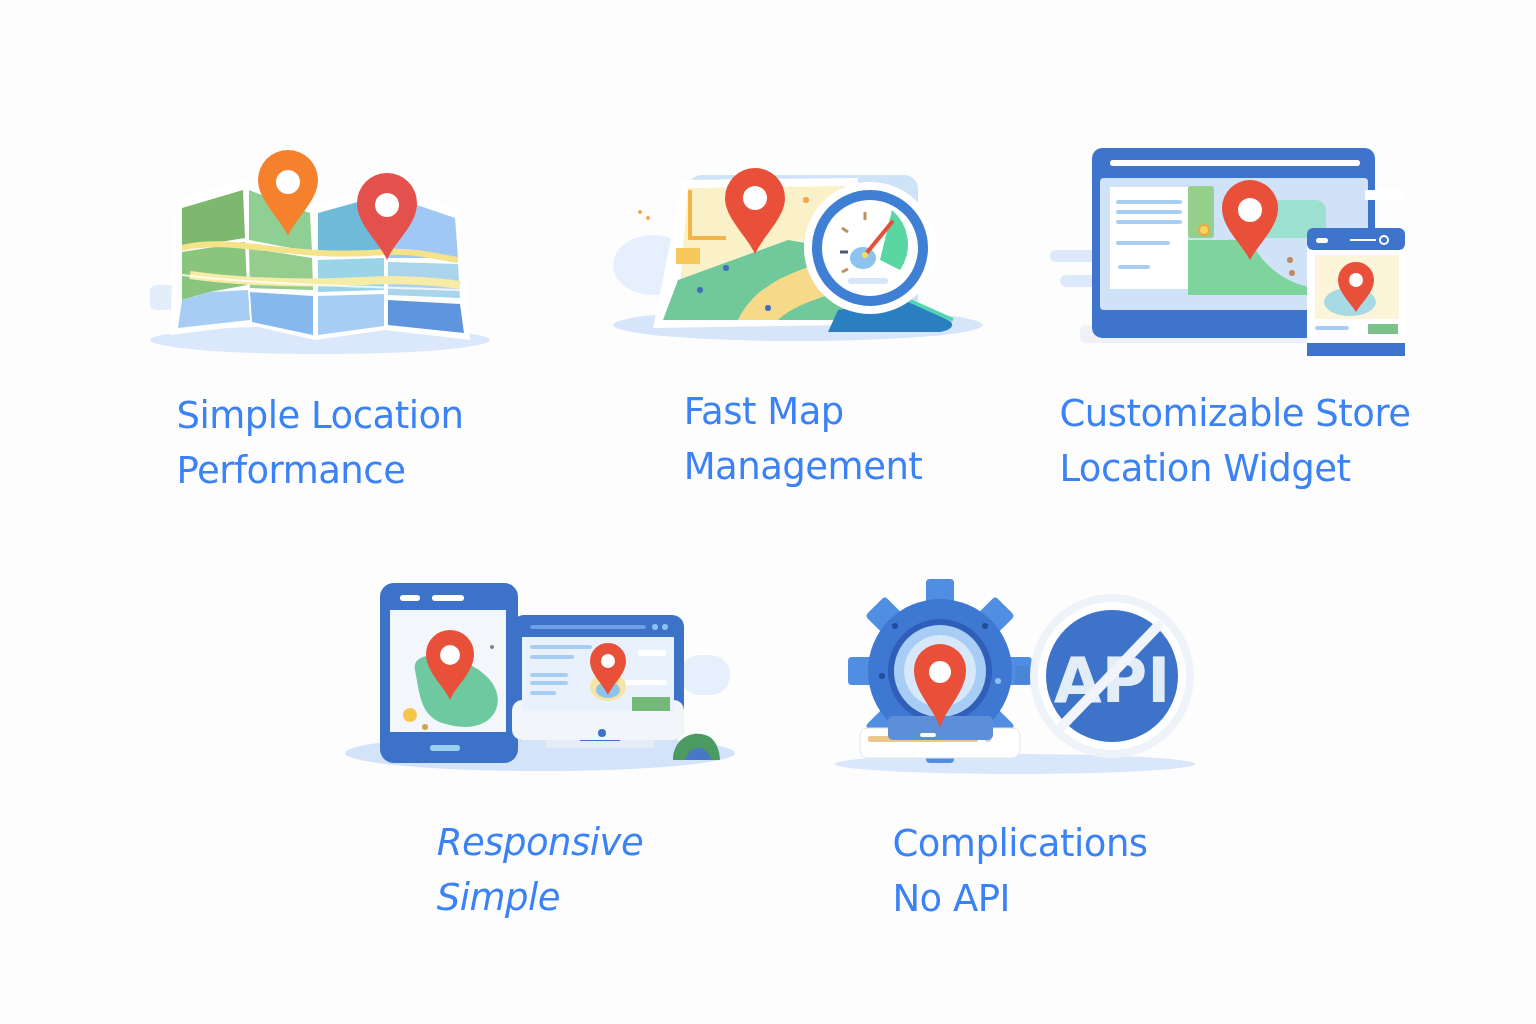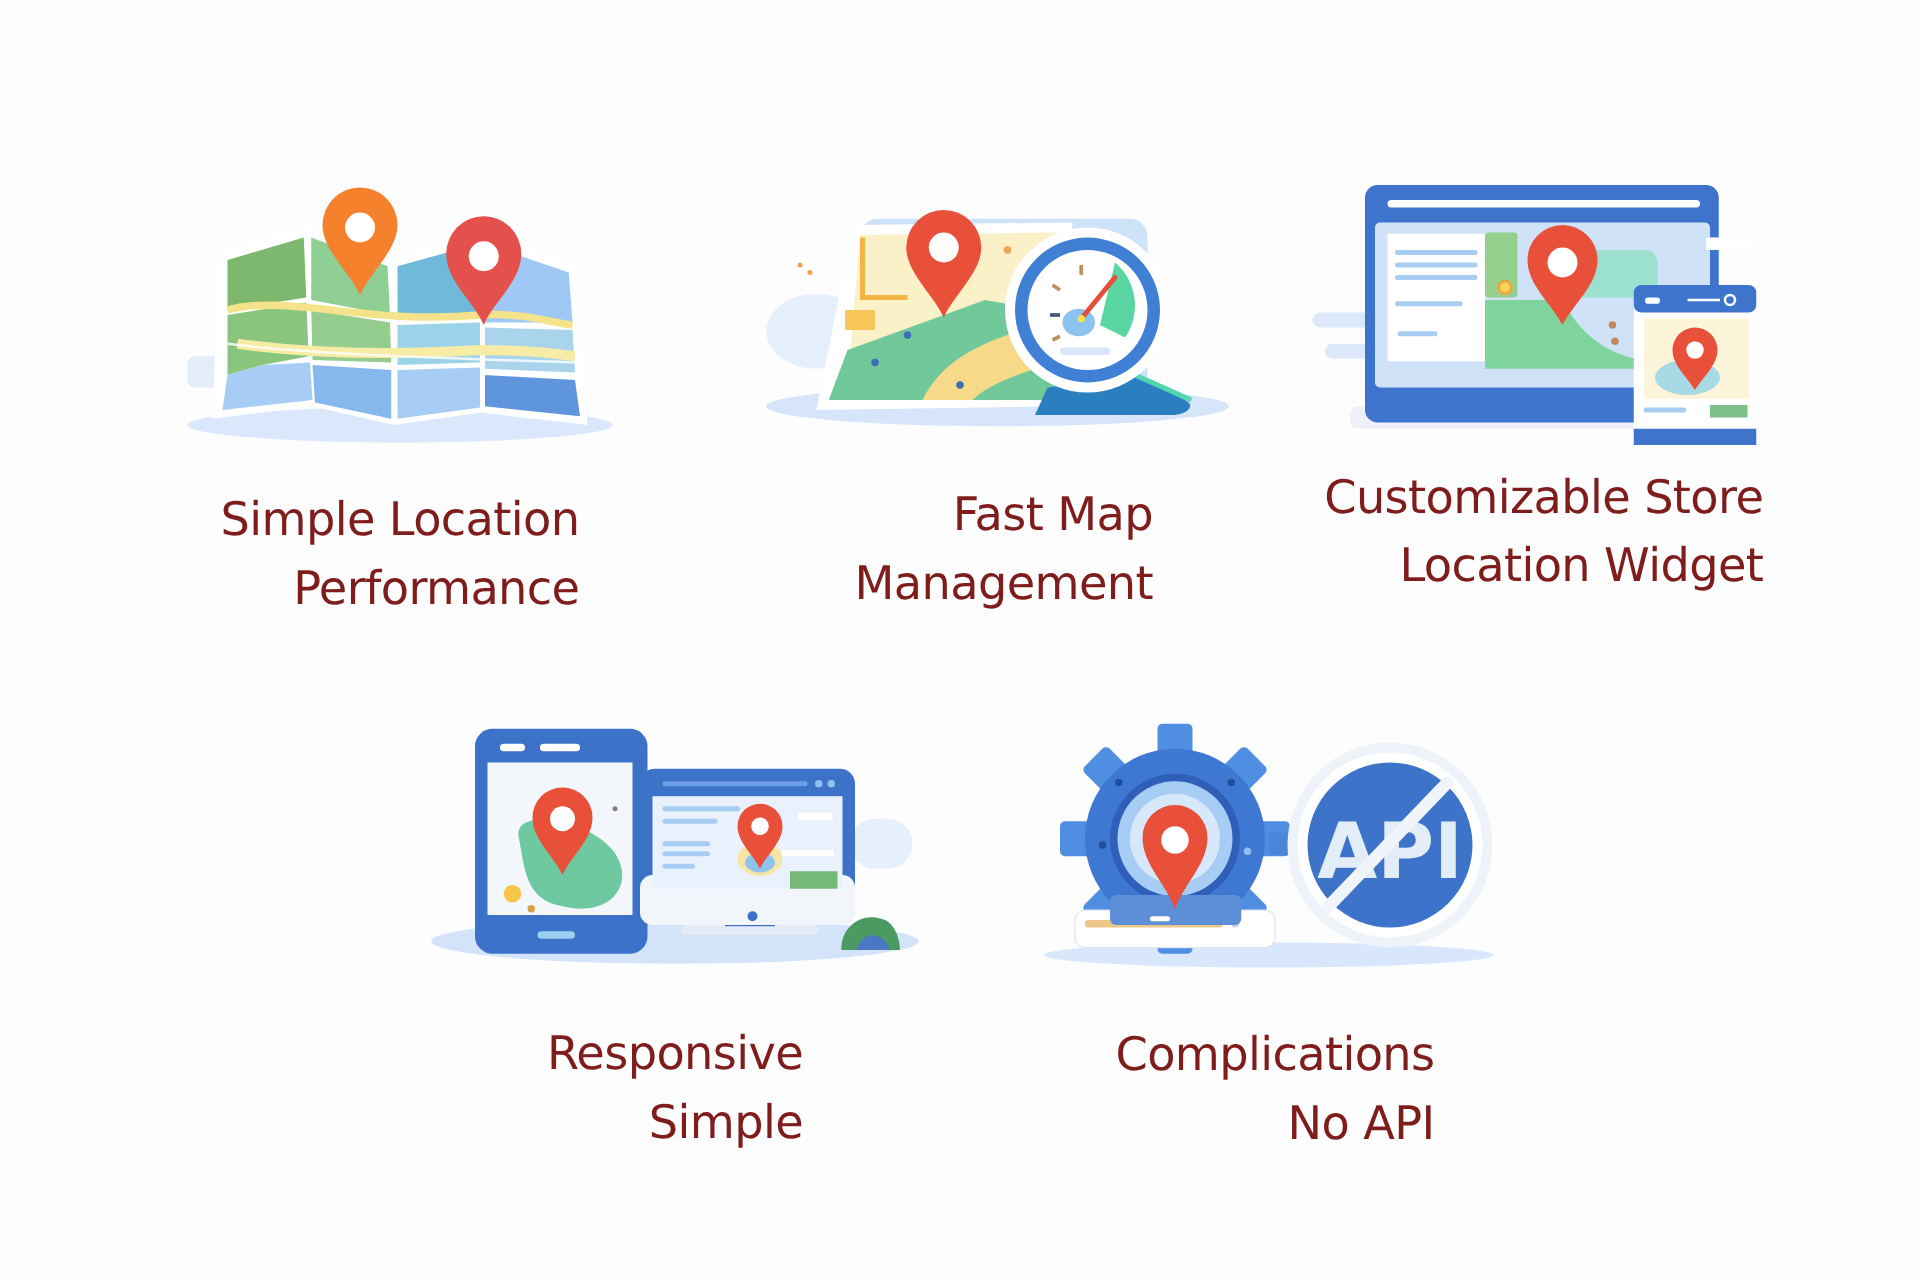--- a/index.html
+++ b/index.html
@@ -3,21 +3,21 @@
 <meta charset="utf-8">
 <style>
   html, body { margin:0; padding:0; }
   body {
     width:1536px; height:1024px; background:#fdfdfe; overflow:hidden;
     font-family:"DejaVu Sans","Liberation Sans",sans-serif; position:relative;
   }
   .feature { position:absolute; display:flex; flex-direction:column; align-items:center; }
   .feature .art { position:relative; }
   .feature .label {
-    color:#7f1d1d; font-size:37px; line-height:55px; text-align:right;
+    color:#3b82f6; font-size:37px; line-height:55px; text-align:left;
     letter-spacing:-0.5px; white-space:nowrap;
   }
   .label span { display:block; }
   svg { display:block; overflow:visible; }
 </style>
 </head>
 <body>
 
 <div class="feature" style="left:140px; top:140px; width:360px;">
   <div class="art" style="width:360px; height:230px;">
@@ -137,27 +137,27 @@
       <circle cx="334" cy="100" r="4" fill="none" stroke="#fff" stroke-width="2"></circle>
       <rect x="265" y="115" width="84" height="64" fill="#fdf5da"></rect>
       <ellipse cx="300" cy="162" rx="26" ry="14" fill="#a8dae6"></ellipse>
       <rect x="265" y="186" width="34" height="4" rx="2" fill="#a8cdf2"></rect>
       <rect x="318" y="184" width="30" height="10" fill="#7dc18a"></rect>
       <rect x="257" y="203" width="98" height="13" fill="#3e74cb"></rect>
       <path d="M306,122 a18,18 0 0 1 18,18 c0,12 -12,22 -18,32 c-6,-10 -18,-20 -18,-32 a18,18 0 0 1 18,-18z" fill="#e8503a"></path>
       <circle cx="306" cy="140" r="7" fill="#fff"></circle>
     </svg>
   </div>
-  <div class="label" style="margin-top:0px;">
+  <div class="label" style="margin-top:16px;">
     <span>Customizable Store</span>
     <span>Location Widget</span>
   </div>
 </div>
 
-<div class="feature" style="left:340px; top:575px; width:400px;">
+<div class="feature" style="left:340px; top:575px; width:400px;font-style:italic;">
   <div class="art" style="width:400px; height:210px;">
     <svg width="400" height="200" viewBox="0 0 400 200">
       <ellipse cx="200" cy="178" rx="195" ry="18" fill="#d3e4fa"></ellipse>
       <rect x="340" y="80" width="50" height="40" rx="20" fill="#e6f0fc"></rect>
 
       <rect x="40" y="8" width="138" height="180" rx="14" fill="#3d72c9"></rect>
       <rect x="60" y="20" width="20" height="6" rx="3" fill="#fff"></rect>
       <rect x="92" y="20" width="32" height="6" rx="3" fill="#fff"></rect>
       <rect x="50" y="35" width="116" height="122" fill="#f3f6fb"></rect>
       <path d="M75,95 C70,70 130,80 150,105 C170,130 150,160 110,150 C80,145 80,120 75,95z" fill="#6fc9a0"></path>

